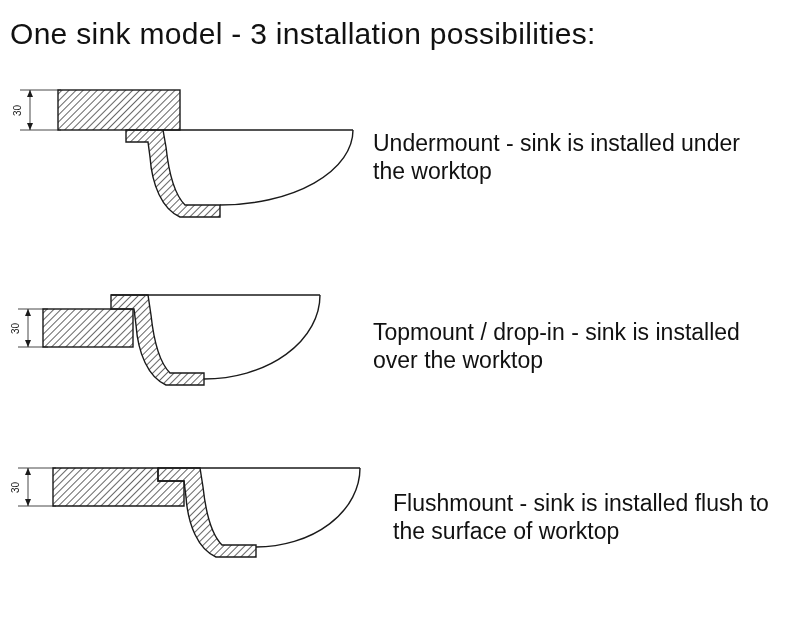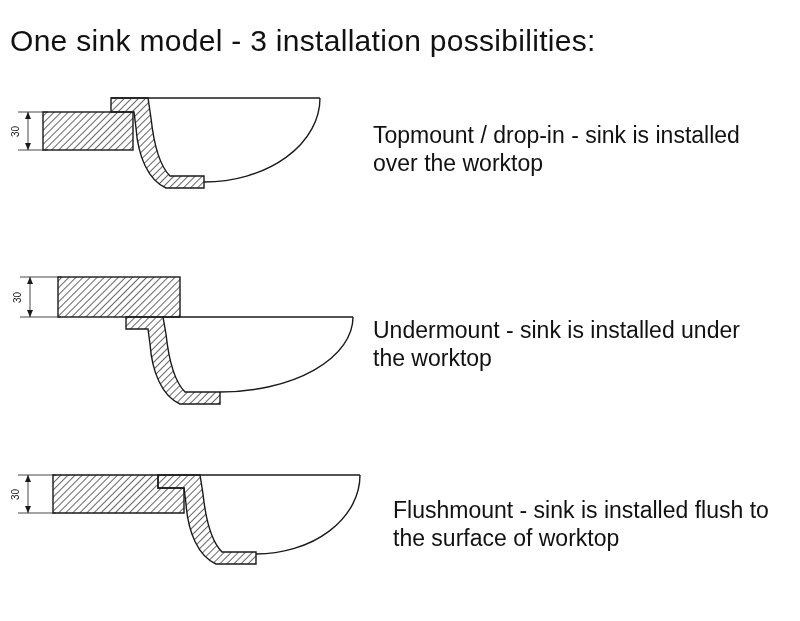--- a/index.html
+++ b/index.html
@@ -6,21 +6,21 @@
     margin: 0;
     padding: 0;
     background: #ffffff;
     width: 800px;
     height: 621px;
     overflow: hidden;
     font-family: "Liberation Sans", sans-serif;
     color: #1a1a1a;
   }
   .page {
-    padding: 20px 10px 0 8px;
+    padding: 13px 10px 0 8px;
     box-sizing: border-box;
     width: 800px;
   }
   h1.title {
     font-size: 30px;
     font-weight: 400;
     margin: 4px 0 26px 2px;
     letter-spacing: 0.3px;
     color: #111;
   }
@@ -49,20 +49,50 @@
   .dimtext  { font-family: "Liberation Sans", sans-serif; font-size: 10px; fill: #1a1a1a; }
   .arrow    { fill: #1a1a1a; stroke: none; }
 </style>
 </head>
 <body>
 
 <div class="page">
 
   <h1 class="title">One sink model - 3 installation possibilities:</h1>
 
+  <div class="row row-2">
+    <div class="drawing">
+      <svg width="350" height="160" viewBox="0 0 350 160">
+        <defs>
+          <pattern id="h2" width="5" height="5" patternUnits="userSpaceOnUse" patternTransform="rotate(45)">
+            <line x1="2.5" y1="-1" x2="2.5" y2="6" stroke="#555" stroke-width="0.9"></line>
+          </pattern>
+        </defs>
+
+        <g>
+          <line class="dimline" x1="12" y1="13" x2="53" y2="13"></line>
+          <line class="dimline" x1="12" y1="53" x2="53" y2="53"></line>
+          <line class="dimline" x1="22" y1="13" x2="22" y2="53"></line>
+          <polygon class="arrow" points="22,13 19,20 25,20"></polygon>
+          <polygon class="arrow" points="22,53 19,46 25,46"></polygon>
+          <text class="dimtext" transform="translate(13,39) rotate(-90)">30</text>
+        </g>
+
+        <rect x="50" y="13" width="122" height="40" fill="url(#h2)" class="hatched"></rect>
+
+        <path class="outline" d="M 155,53 H 345"></path>
+
+        <path class="hatched" fill="url(#h2)" d="M 118,53 L 155,53 L 158,70 C 161,98 167,118 177,128 L 212,128 L 212,140 L 172,140 C 154,132 144,108 142,80 L 140,65 L 118,65 Z"></path>
+
+        <path class="outline" d="M 345,53 A 133 75 0 0 1 212,128"></path>
+      </svg>
+    </div>
+    <p class="desc">Undermount - sink is installed under the worktop</p>
+  </div>
+
   <div class="row row-1">
     <div class="drawing">
       <svg width="340" height="130" viewBox="0 0 340 130">
         <defs>
           <pattern id="h1" width="5" height="5" patternUnits="userSpaceOnUse" patternTransform="rotate(45)">
             <line x1="2.5" y1="-1" x2="2.5" y2="6" stroke="#555" stroke-width="0.9"></line>
           </pattern>
         </defs>
 
         <g>
@@ -77,50 +107,20 @@
         <rect x="35" y="28" width="90" height="38" fill="url(#h1)" class="hatched"></rect>
 
         <path class="outline" d="M 103,14 H 312"></path>
 
         <path class="hatched" fill="url(#h1)" d="M 103,14 L 140,14 L 143,34 C 146,62 152,82 162,92 L 196,92 L 196,104 L 158,104 C 140,96 130,72 128,44 L 126,28 L 103,28 Z"></path>
 
         <path class="outline" d="M 312,14 A 116 84 0 0 1 196,98"></path>
       </svg>
     </div>
     <p class="desc">Topmount / drop-in - sink is installed over the worktop</p>
-  </div>
-
-  <div class="row row-2">
-    <div class="drawing">
-      <svg width="350" height="160" viewBox="0 0 350 160">
-        <defs>
-          <pattern id="h2" width="5" height="5" patternUnits="userSpaceOnUse" patternTransform="rotate(45)">
-            <line x1="2.5" y1="-1" x2="2.5" y2="6" stroke="#555" stroke-width="0.9"></line>
-          </pattern>
-        </defs>
-
-        <g>
-          <line class="dimline" x1="12" y1="13" x2="53" y2="13"></line>
-          <line class="dimline" x1="12" y1="53" x2="53" y2="53"></line>
-          <line class="dimline" x1="22" y1="13" x2="22" y2="53"></line>
-          <polygon class="arrow" points="22,13 19,20 25,20"></polygon>
-          <polygon class="arrow" points="22,53 19,46 25,46"></polygon>
-          <text class="dimtext" transform="translate(13,39) rotate(-90)">30</text>
-        </g>
-
-        <rect x="50" y="13" width="122" height="40" fill="url(#h2)" class="hatched"></rect>
-
-        <path class="outline" d="M 155,53 H 345"></path>
-
-        <path class="hatched" fill="url(#h2)" d="M 118,53 L 155,53 L 158,70 C 161,98 167,118 177,128 L 212,128 L 212,140 L 172,140 C 154,132 144,108 142,80 L 140,65 L 118,65 Z"></path>
-
-        <path class="outline" d="M 345,53 A 133 75 0 0 1 212,128"></path>
-      </svg>
-    </div>
-    <p class="desc">Undermount - sink is installed under the worktop</p>
   </div>
 
   <div class="row row-3">
     <div class="drawing">
       <svg width="360" height="112" viewBox="0 0 360 112">
         <defs>
           <pattern id="h3" width="5" height="5" patternUnits="userSpaceOnUse" patternTransform="rotate(45)">
             <line x1="2.5" y1="-1" x2="2.5" y2="6" stroke="#555" stroke-width="0.9"></line>
           </pattern>
         </defs>

